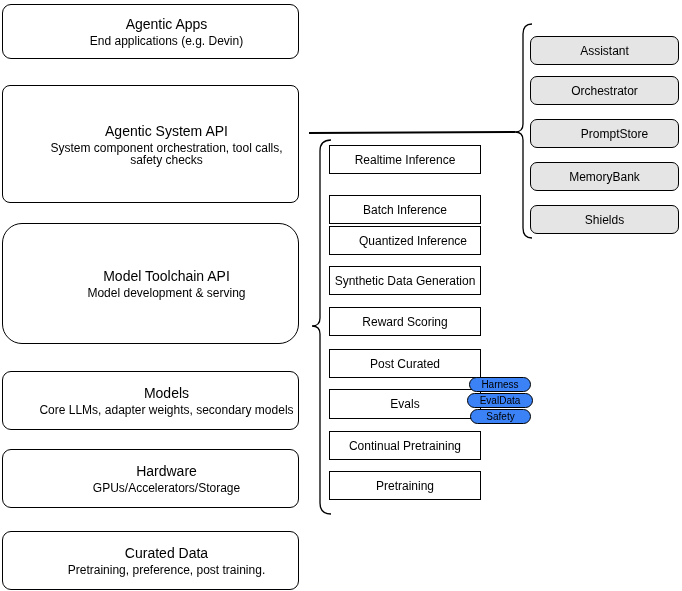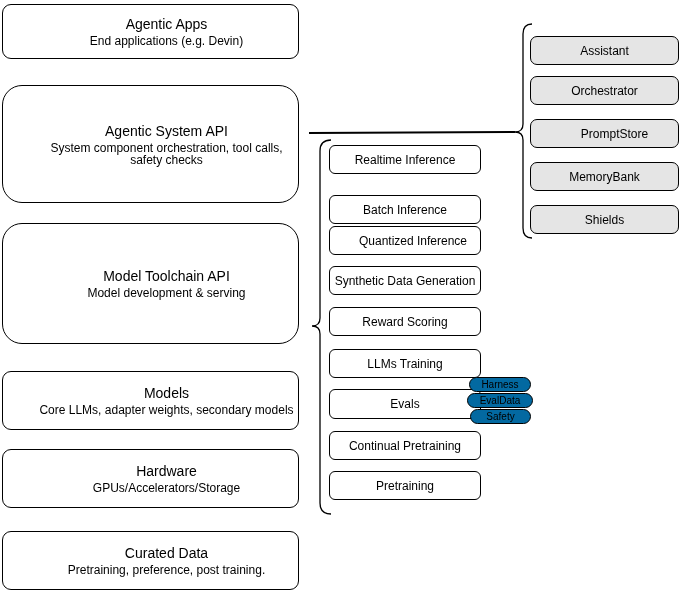--- a/index.html
+++ b/index.html
@@ -35,34 +35,34 @@
     align-items: center;
     justify-content: center;
     gap: 3px;
     text-align: center;
     box-sizing: border-box;
     padding-left: 32px;
   }
   .lbox .t { font-size: 14px; line-height: 16px; }
   .lbox .s { font-size: 12px; line-height: 12px; }
   .lb0 { top: 4px;   height: 55px;  border-radius: 9px; }
-  .lb1 { top: 85px;  height: 118px; border-radius: 20px; }
+  .lb1 { top: 85px;  height: 118px; border-radius: 8px; }
   .lb2 { top: 223px; height: 121px; border-radius: 20px; }
   .lb3 { top: 371px; height: 59px;  border-radius: 9px; }
   .lb4 { top: 449px; height: 59px;  border-radius: 9px; }
   .lb5 { top: 531px; height: 59px;  border-radius: 9px; }
 
   
   .mbox {
     position: absolute;
     left: 329px;
     width: 152px;
     height: 29px;
     border: 1px solid #000000;
-    border-radius: 6px;
+    border-radius: 0;
     background: #ffffff;
     display: flex;
     align-items: center;
     justify-content: center;
     font-size: 12px;
     text-align: right;
     box-sizing: border-box;
   }
   .m0 { top: 145px; }
   .m1 { top: 195px; }
@@ -73,21 +73,21 @@
   .m6 { top: 389px; height: 30px; }
   .m7 { top: 431px; }
   .m8 { top: 471px; }
 
   
   .pill {
     position: absolute;
     height: 15px;
     border: 1px solid #000000;
     border-radius: 8px;
-    background: #0369a1;
+    background: #3b82f6;
     display: flex;
     align-items: center;
     justify-content: center;
     font-size: 10px;
     box-sizing: border-box;
     z-index: 3;
   }
   .p0 { left: 469px; top: 377px; width: 62px; }
   .p1 { left: 467px; top: 393px; width: 66px; }
   .p2 { left: 470px; top: 409px; width: 61px; }
@@ -148,21 +148,21 @@
   <div class="lbox lb5">
     <div class="t">Curated Data</div>
     <div class="s">Pretraining, preference, post training.</div>
   </div>
 
   <div class="mbox m0">Realtime Inference</div>
   <div class="mbox m1">Batch Inference</div>
   <div class="mbox m2">Quantized Inference</div>
   <div class="mbox m3">Synthetic Data Generation</div>
   <div class="mbox m4">Reward Scoring</div>
-  <div class="mbox m5">LLMs Training</div>
+  <div class="mbox m5">Post Curated</div>
   <div class="mbox m6">Evals</div>
   <div class="mbox m8">Pretraining</div>
   <div class="mbox m7">Continual Pretraining</div>
 
   <div class="pill p0">Harness</div>
   <div class="pill p1">EvalData</div>
   <div class="pill p2">Safety</div>
 
   <div class="rbox r0">Assistant</div>
   <div class="rbox r1">Orchestrator</div>

